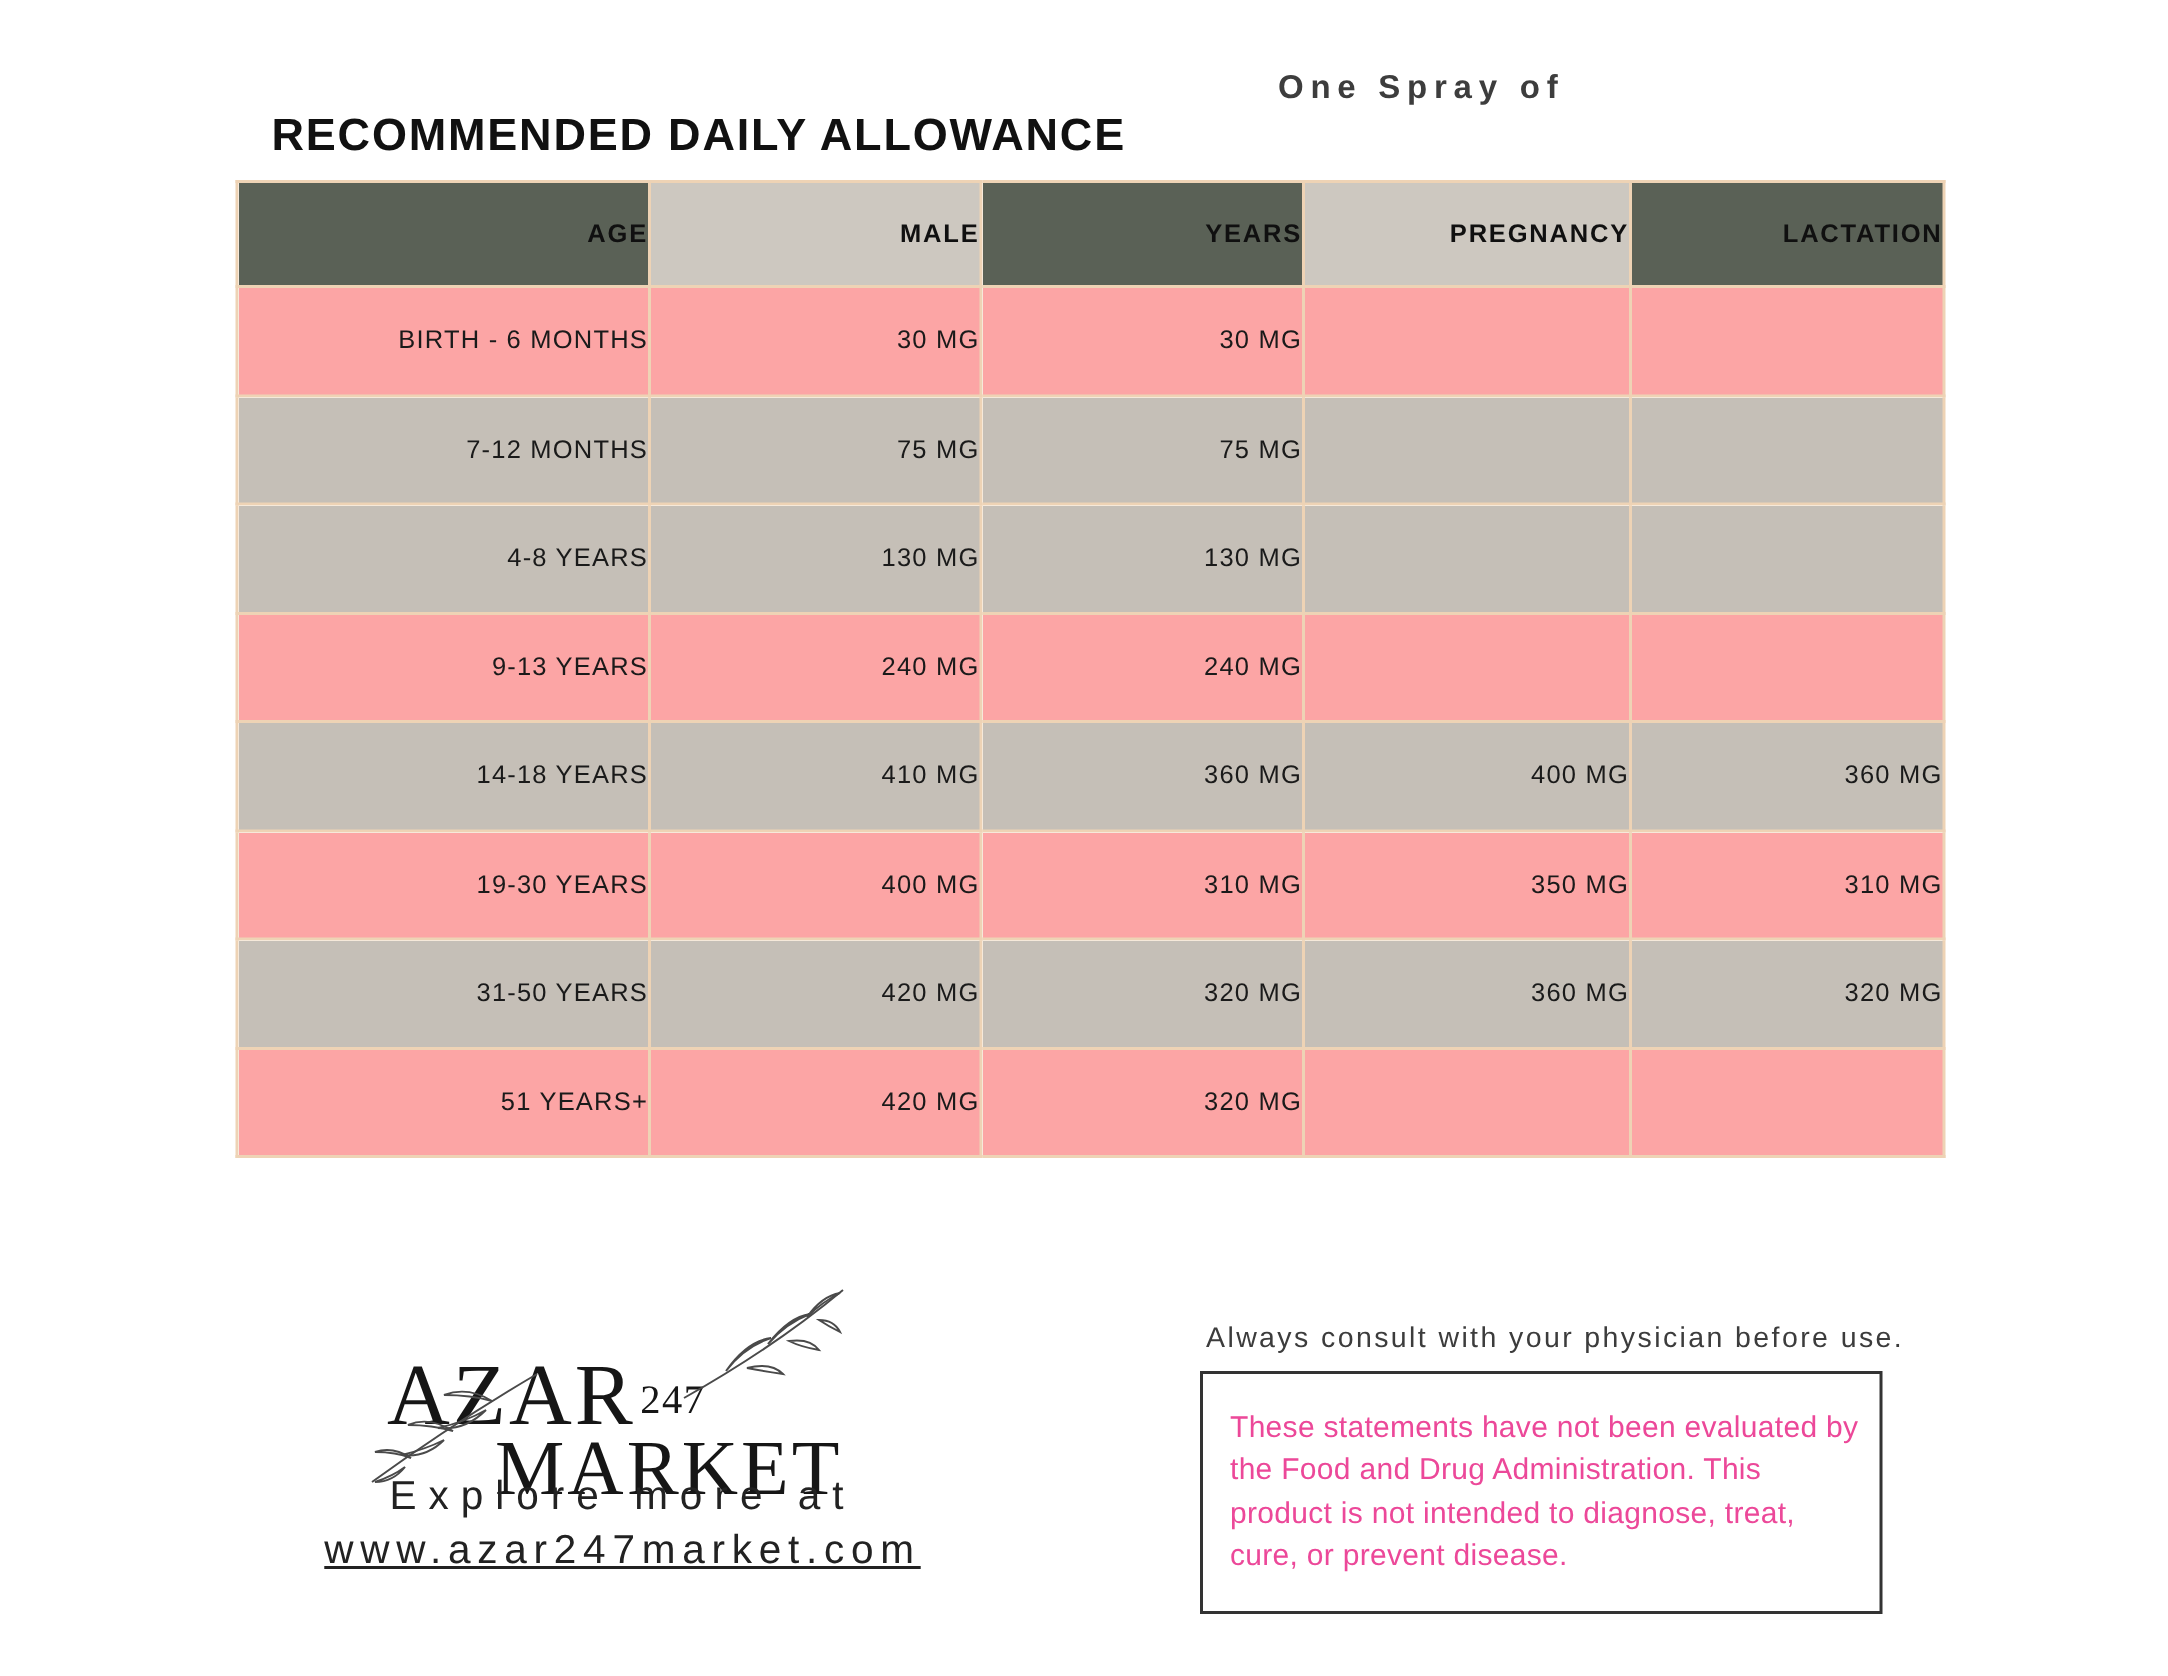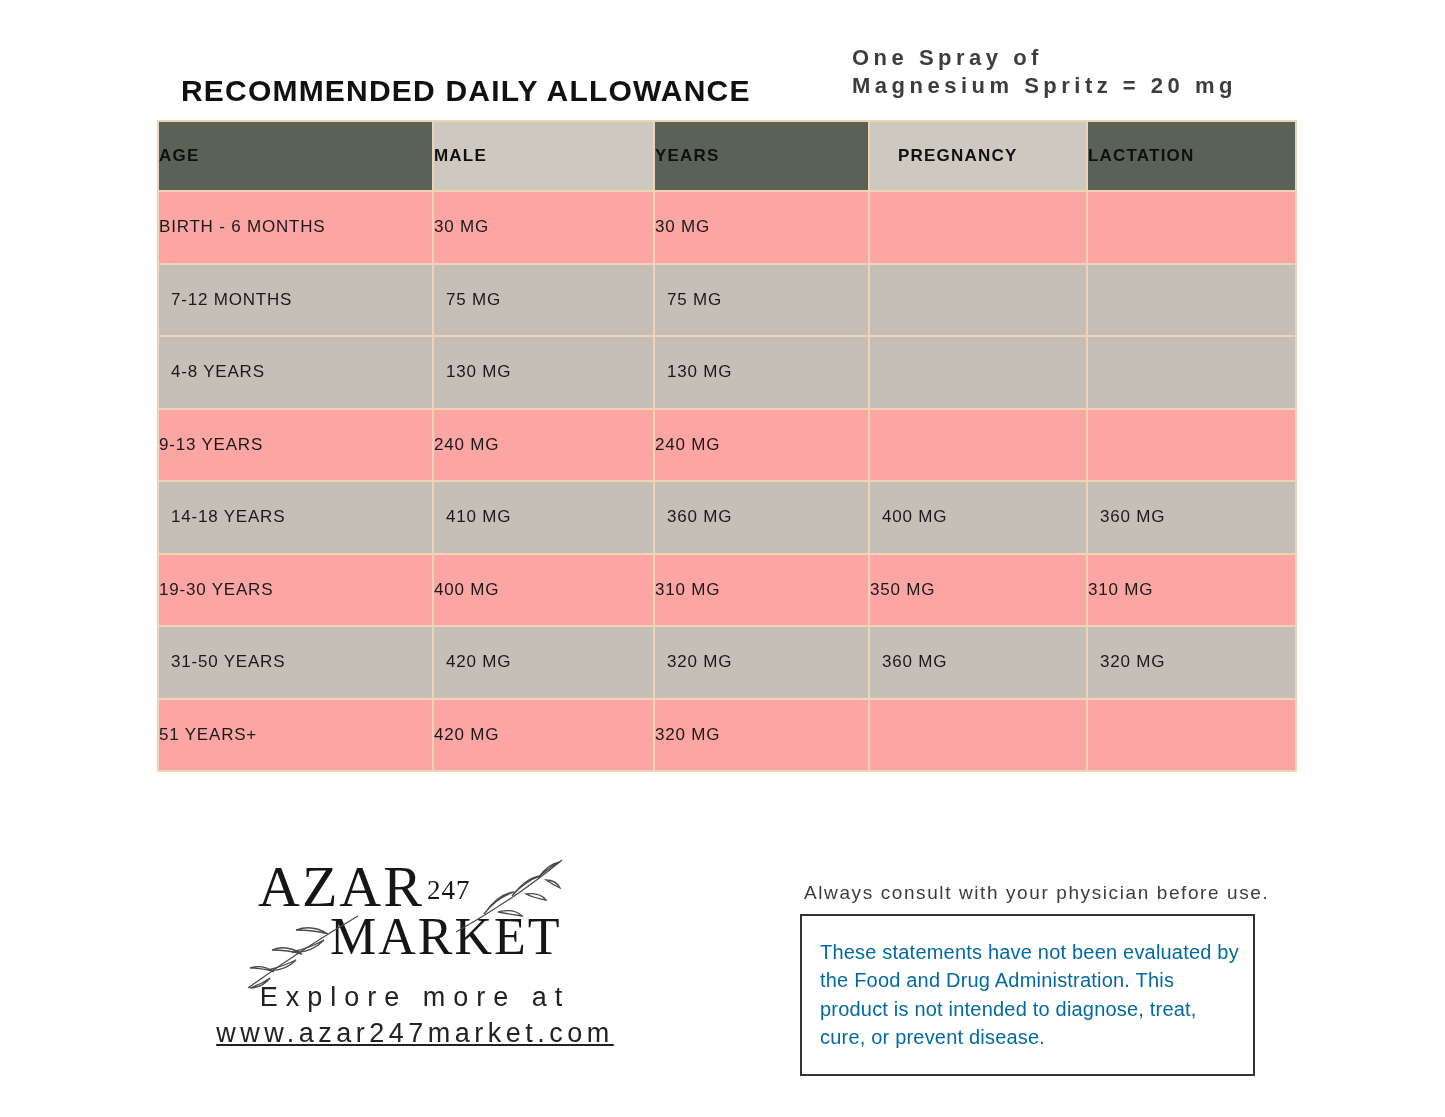--- a/index.html
+++ b/index.html
@@ -34,21 +34,21 @@
   
   table.rda {
     position: absolute;
     left: 157px; top: 120px;
     width: 1138px;
     border-collapse: collapse;
     table-layout: fixed;
   }
   table.rda th, table.rda td {
     border: 2px solid var(--border, #eed3b5);
-    text-align: left;
+    text-align: right;
     vertical-align: middle;
     overflow: hidden;
   }
   table.rda th {
     height: 70px;
     font-size: 17px;
     font-weight: 700;
     letter-spacing: 1.2px;
     color: #101010;
   }
@@ -70,21 +70,21 @@
   tr.row-gray  td { background: var(--row-alt, #c5bfb7); padding-left: 12px; }
 
   
   .logo-block {
     position: absolute;
     left: 258px; top: 858px;
     width: 330px;
     color: #161616;
     font-family: "Liberation Serif", serif;
   }
-  .logo-line1 { display: flex; align-items: flex-start; }
+  .logo-line1 { display: flex; align-items: flex-start; margin-top: 43px; }
   .logo-azar {
     font-size: 58px;
     font-weight: 500;
     letter-spacing: 2px;
     line-height: 1.0;
   }
   .logo-247 {
     font-size: 27px;
     font-weight: 500;
     letter-spacing: 1px;
@@ -132,30 +132,29 @@
   }
   .disclaimer-box {
     position: absolute;
     left: 800px; top: 914px;
     width: 455px;
     border: 2px solid #333;
     padding: 22px 12px 22px 18px;
     font-size: 20px;
     line-height: 1.42;
     letter-spacing: 0.2px;
-    color: #0369a1;
+    color: #ec4899;
   }
 </style>
 </head>
 <body style="--header-dark: #5a6156; --header-light: #cdc8c0; --row-alt: #c5bfb7; --border: #eed3b5; --text: #1c1c1c;">
 
 <div class="page-title">RECOMMENDED DAILY ALLOWANCE</div>
 <div class="spray-note">
   <div>One Spray of</div>
-  <div>Magnesium Spritz = 20 mg</div>
 </div>
 
 <table class="rda">
   <thead>
     <tr>
       <th class="col-age hdr-dark">AGE</th>
       <th class="col-male hdr-light">MALE</th>
       <th class="col-female hdr-dark">YEARS</th>
       <th class="col-pregnancy hdr-light">PREGNANCY</th>
       <th class="col-lactation hdr-dark">LACTATION</th>

